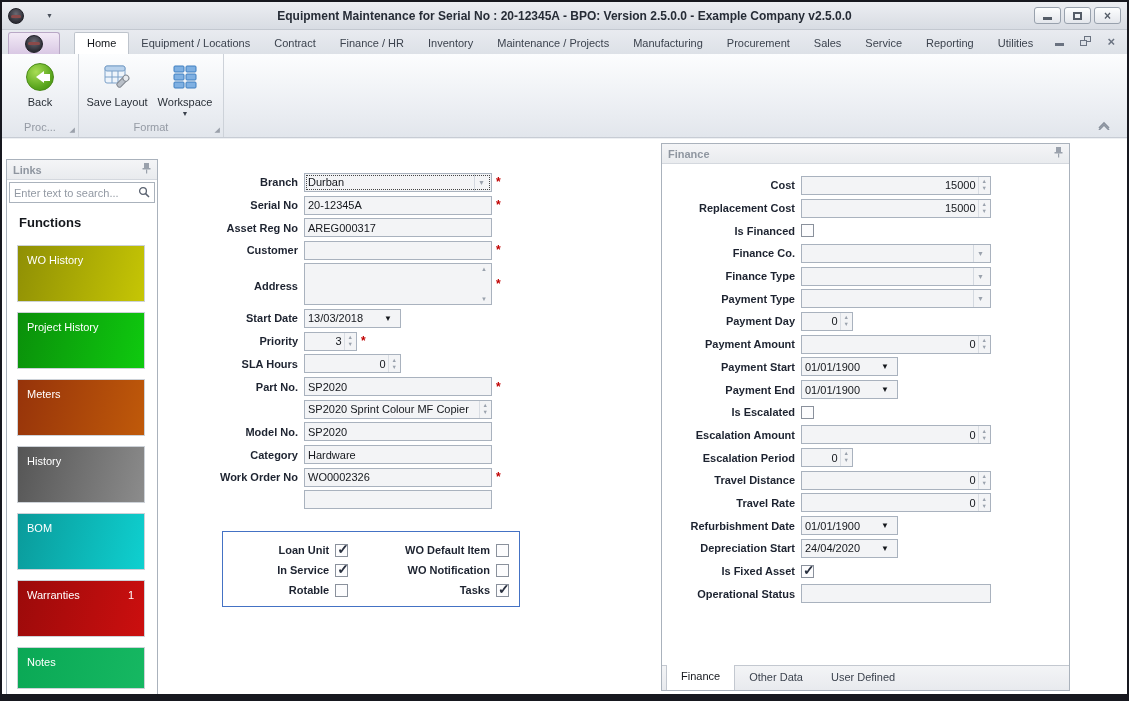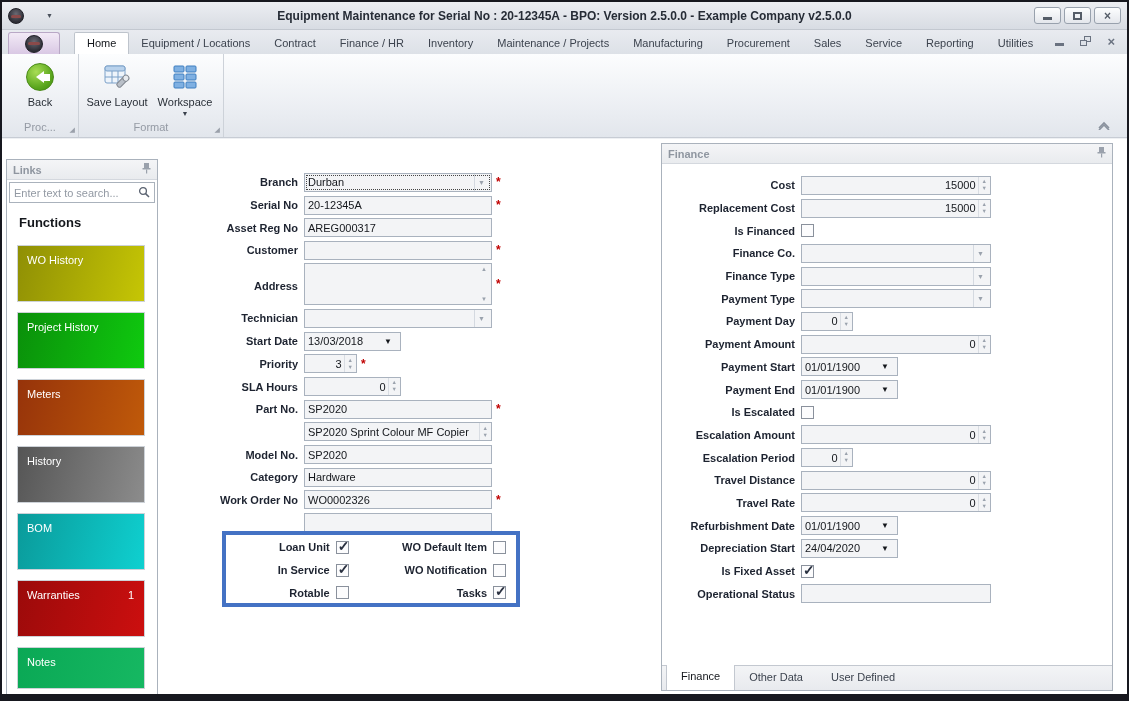--- a/index.html
+++ b/index.html
@@ -160,28 +160,28 @@
   .req { color:#c00000; font-weight:bold; font-size:12px; padding-left:4px; }
 
   .cb {
     width:13px; height:13px; background:#fcfcfd; border:1px solid #8a919c;
     position:relative; flex:0 0 auto;
   }
   .cb .mark { position:absolute; left:1px; top:-4px; font-size:14px; font-weight:bold; color:#2a3140; }
 
   
   .chkpanel {
-    position:absolute; border:4px solid #a16207; display:flex; padding:8px 10px 6px 8px;align-items:center;
+    position:absolute; border:1px solid #a16207; display:flex; padding:8px 10px 6px 8px;
   }
   .chkcol { display:flex; flex-direction:column; }
   .chkrow { display:flex; align-items:center; height:22.7px; }
   .chkrow .flabel { width:auto; flex:1; padding-right:6px; }
 
   
-  .finance { left:659px; top:4px; width:452px; height:548px; display:flex; flex-direction:column; }
+  .finance { left:659px; top:4px; width:409px; height:548px; display:flex; flex-direction:column; }
   .fin-body { flex:1; padding-top:10px; }
   .fin-tabs {
     height:25px; border-top:1px solid #c3c8d0; background:linear-gradient(#f3f4f6,#e8eaee);
     display:flex; align-items:stretch; padding-left:4px;
   }
   .fin-tab { padding:5px 14px 0; font-size:11px; color:#3c434e; }
   .fin-tab.active {
     background:#fff; border-right:1px solid #c3c8d0; border-left:1px solid #c3c8d0;
     margin-top:-1px; color:#14171c;
   }
@@ -374,28 +374,20 @@
           <div class="fctl tallctl" style="width: 188px;">
             <span class="val"></span>
             <span class="tspin">
               <span>▲</span>
               <span>▼</span>
             </span>
           </div>
           <span class="req">*</span>
         </div>
         <div class="frow">
-          <div class="flabel">Technician</div>
-          <div class="fgap"></div>
-          <div class="fctl" style="width: 188px;">
-            <span class="val"></span>
-            <span class="combo-arrow">▼</span>
-          </div>
-        </div>
-        <div class="frow">
           <div class="flabel">Start Date</div>
           <div class="fgap"></div>
           <div class="fctl" style="width: 97px;">
             <span class="val">13/03/2018</span>
             <span class="date-arrow">▼</span>
           </div>
         </div>
         <div class="frow">
           <div class="flabel">Priority</div>
           <div class="fgap"></div>

